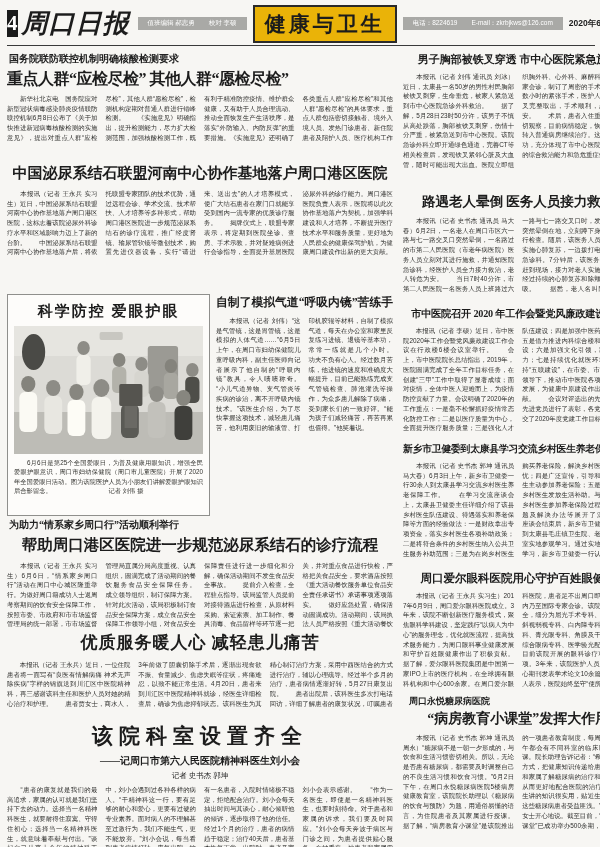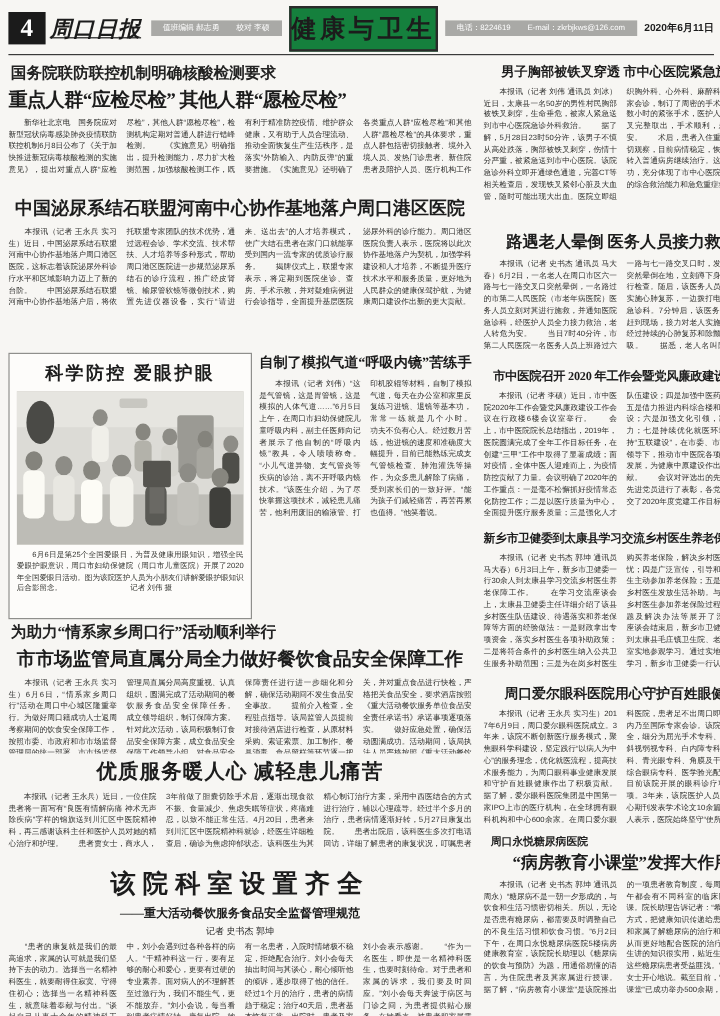--- a/index.html
+++ b/index.html
@@ -6,38 +6,38 @@
   html,body { width:600px; height:847px; overflow:hidden; }
   body { background:#f7f6f3; color:#1c1c1c; font-family:"Liberation Sans","DejaVu Sans",sans-serif; }
   .page { width:600px; height:847px; padding:4px 5px 0 7px; }
 
   
   .header { display:flex; align-items:center; height:42px; border-bottom:1.5px solid #3a3a3a; padding-bottom:2px; }
   .page-num { width:33px; height:27px; background:#1b1b1b; color:#fff; font-weight:bold;
               font-size:21px; display:flex; align-items:center; justify-content:center;
               font-family:"Liberation Serif",serif; }
   .masthead { font-family:"Liberation Serif","DejaVu Serif",serif; font-weight:900; font-style:italic;
-              font-size:18px; letter-spacing:1px; margin:0 8px 0 4px; white-space:nowrap;text-decoration:underline; }
+              font-size:26px; letter-spacing:1px; margin:0 8px 0 4px; white-space:nowrap; }
   .gray-bar { background:#a9a9a6; color:#fff; font-size:6.5px; height:13px; display:flex;
               align-items:center; gap:14px; padding:0 10px; white-space:nowrap; }
   .bar1 { flex:1 1 auto; margin-right:6px; justify-content:space-around; }
   .bar2 { flex:1 1 auto; margin-left:6px; justify-content:space-around; }
-  .section-box { border:2px solid #2a2a2a; background:#15803d; padding:3px 0;
+  .section-box { border:2px solid #2a2a2a; background:#eab308; padding:3px 10px;
                  font-family:"Liberation Serif","DejaVu Serif",serif; font-size:21px; font-weight:bold;
                  letter-spacing:3px; white-space:nowrap; }
   .date { font-size:8.5px; font-weight:bold; white-space:nowrap; margin-left:6px; }
 
   
   .content { display:flex; height:797px; padding-top:4px; }
   .left-col  { width:386px; }
   .vdiv { width:1px; background:#9b9b98; margin:2px 4px 6px 4px; }
   .right-col { flex:1; }
 
   article { overflow:hidden; }
-  .kicker { font-family:"Liberation Serif",serif; font-size:13px; font-weight:bold; color:#222; padding:2px 0 1px 2px; }
+  .kicker { font-family:"Liberation Serif",serif; font-size:10px; font-weight:bold; color:#222; padding:2px 0 1px 2px; }
   .body-txt { font-size:6.4px; line-height:1.52; text-align:justify; color:#2e2e2c;
               column-gap:8px; overflow:hidden; word-break:break-all; }
 
   
   .a1 { height:108px; }
   .a1 .big-headline { font-family:"Liberation Serif",serif; font-weight:900; font-size:16px;
                       letter-spacing:-0.5px; white-space:nowrap; padding:2px 0 4px 0; }
   .a1 .body-txt { column-count:4; height:58px; }
 
   .a2 { height:136px; }
@@ -169,32 +169,32 @@
         </div>
 
         <article class="ped">
           <div class="headline">自制了模拟气道“呼吸内镜”苦练手</div>
           <div class="body-txt">　　本报讯（记者 刘伟）“这是气管镜，这是胃管镜，这是模拟的人体气道……”6月5日上午，在周口市妇幼保健院儿童呼吸内科，副主任医师向记者展示了他自制的“呼吸内镜”教具，令人啧啧称奇。　　“小儿气道异物、支气管炎等疾病的诊治，离不开呼吸内镜技术。”该医生介绍，为了尽快掌握这项技术，减轻患儿痛苦，他利用废旧的输液管、打印机胶辊等材料，自制了模拟气道，每天在办公室和家里反复练习进镜、退镜等基本功，常常一练就是几个小时。　　功夫不负有心人。经过数月苦练，他进镜的速度和准确度大幅提升，目前已能熟练完成支气管镜检查、肺泡灌洗等操作，为众多患儿解除了病痛，受到家长们的一致好评。“能为孩子们减轻痛苦，再苦再累也值得。”他笑着说。</div>
         </article>
       </div>
 
       <article class="market">
         <div class="kicker">为助力“情系家乡周口行”活动顺利举行</div>
-        <div class="headline">市市场监管局直属分局全力做好餐饮食品安全保障工作</div>
+        <div class="headline">帮助周口港区医院进一步规范泌尿系结石的诊疗流程</div>
         <div class="body-txt">　　本报讯（记者 王永兵 实习生）6月6日，“情系家乡周口行”活动在周口中心城区隆重举行。为做好周口籍成功人士返周考察期间的饮食安全保障工作，按照市委、市政府和市市场监督管理局的统一部署，市市场监督管理局直属分局高度重视、认真组织，圆满完成了活动期间的餐饮服务食品安全保障任务。　　成立领导组织，制订保障方案。针对此次活动，该局积极制订食品安全保障方案，成立食品安全保障工作领导小组，对食品安全保障责任进行进一步细化和分解，确保活动期间不发生食品安全事故。　　提前介入检查，全程驻点指导。该局监管人员提前对接待酒店进行检查，从原材料采购、索证索票、加工制作、餐具消毒、食品留样等环节逐一把关，并对重点食品进行快检，严格把关食品安全，要求酒店按照《重大活动餐饮服务单位食品安全责任承诺书》承诺事项逐项落实。　　做好应急处置，确保活动圆满成功。活动期间，该局执法人员严格按照《重大活动餐饮服务食品安全监督管理规范》和《重大活动食品安全事故应急预案》的要求，对食品加工制作全过程实施驻点监督，圆满完成了本次活动期间的餐饮服务食品安全保障工作。</div>
       </article>
 
       <article class="banner">
         <div class="headline">优质服务暖人心 减轻患儿痛苦</div>
         <div class="body-txt">　　本报讯（记者 王永兵）近日，一位住院患者将一面写有“良医有情解病痛 神术无声除疾病”字样的锦旗送到川汇区中医院精神科，再三感谢该科主任和医护人员对她的精心治疗和护理。　　患者贾女士，商水人，3年前做了胆囊切除手术后，逐渐出现食欲不振、食量减少、焦虑失眠等症状，疼痛难忍，以致不能正常生活。4月20日，患者来到川汇区中医院精神科就诊，经医生详细检查后，确诊为焦虑抑郁状态。该科医生为其精心制订治疗方案，采用中西医结合的方式进行治疗，辅以心理疏导。经过半个多月的治疗，患者病情逐渐好转，5月27日康复出院。　　患者出院后，该科医生多次打电话回访，详细了解患者的康复状况，叮嘱患者按时吃药，定期到医院复查。近年来，川汇区中医院精神科在科室主任和全科医务人员的共同努力下，通过中西医结合的方式治疗精神、失眠等疾病，取得了显著成效，得到了广大群众的认可与好评。</div>
       </article>
 
       <article class="psych">
         <div class="headline">该院科室设置齐全</div>
-        <div class="subtitle">——重大活动餐饮服务食品安全监督管理规范</div>
+        <div class="subtitle">——记周口市第六人民医院精神科医生刘小会</div>
         <div class="byline">记者 史书杰 郭坤</div>
         <div class="body-txt">　　“患者的康复就是我们的最高追求，家属的认可就是我们坚持下去的动力。选择当一名精神科医生，就要耐得住寂寞、守得住初心；选择当一名精神科医生，就意味着奉献与付出。”谈起自己从事十余年的精神科工作，周口市第六人民医院精神科医生刘小会如是说。　　工作中，刘小会遇到过各种各样的病人。“干精神科这一行，要有足够的耐心和爱心，更要有过硬的专业素养。面对病人的不理解甚至过激行为，我们不能生气，更不能放弃。”刘小会说，每当看到患者病情好转、康复出院，她都由衷地为他们高兴，所有的委屈和辛苦都烟消云散。　　曾经有一名患者，入院时情绪极不稳定，拒绝配合治疗。刘小会每天抽出时间与其谈心，耐心倾听他的倾诉，逐步取得了他的信任。经过1个月的治疗，患者的病情趋于稳定；治疗40天后，患者基本恢复正常。出院时，患者及家属送来一面写有“医德高尚暖人心 妙手仁心解病痛”的锦旗，对刘小会表示感谢。　　“作为一名医生，即使是一名精神科医生，也要时刻待命。对于患者和家属的诉求，我们要及时回应。”刘小会每天奔波于病区与门诊之间，为患者提供贴心服务。在她看来，被患者和家属需要、帮助患者重归社会、重拾生活信心，就是她从医路上最大的幸福。</div>
       </article>
 
     </div>
 
     <div class="vdiv"></div>
 
     <div class="right-col">
 

